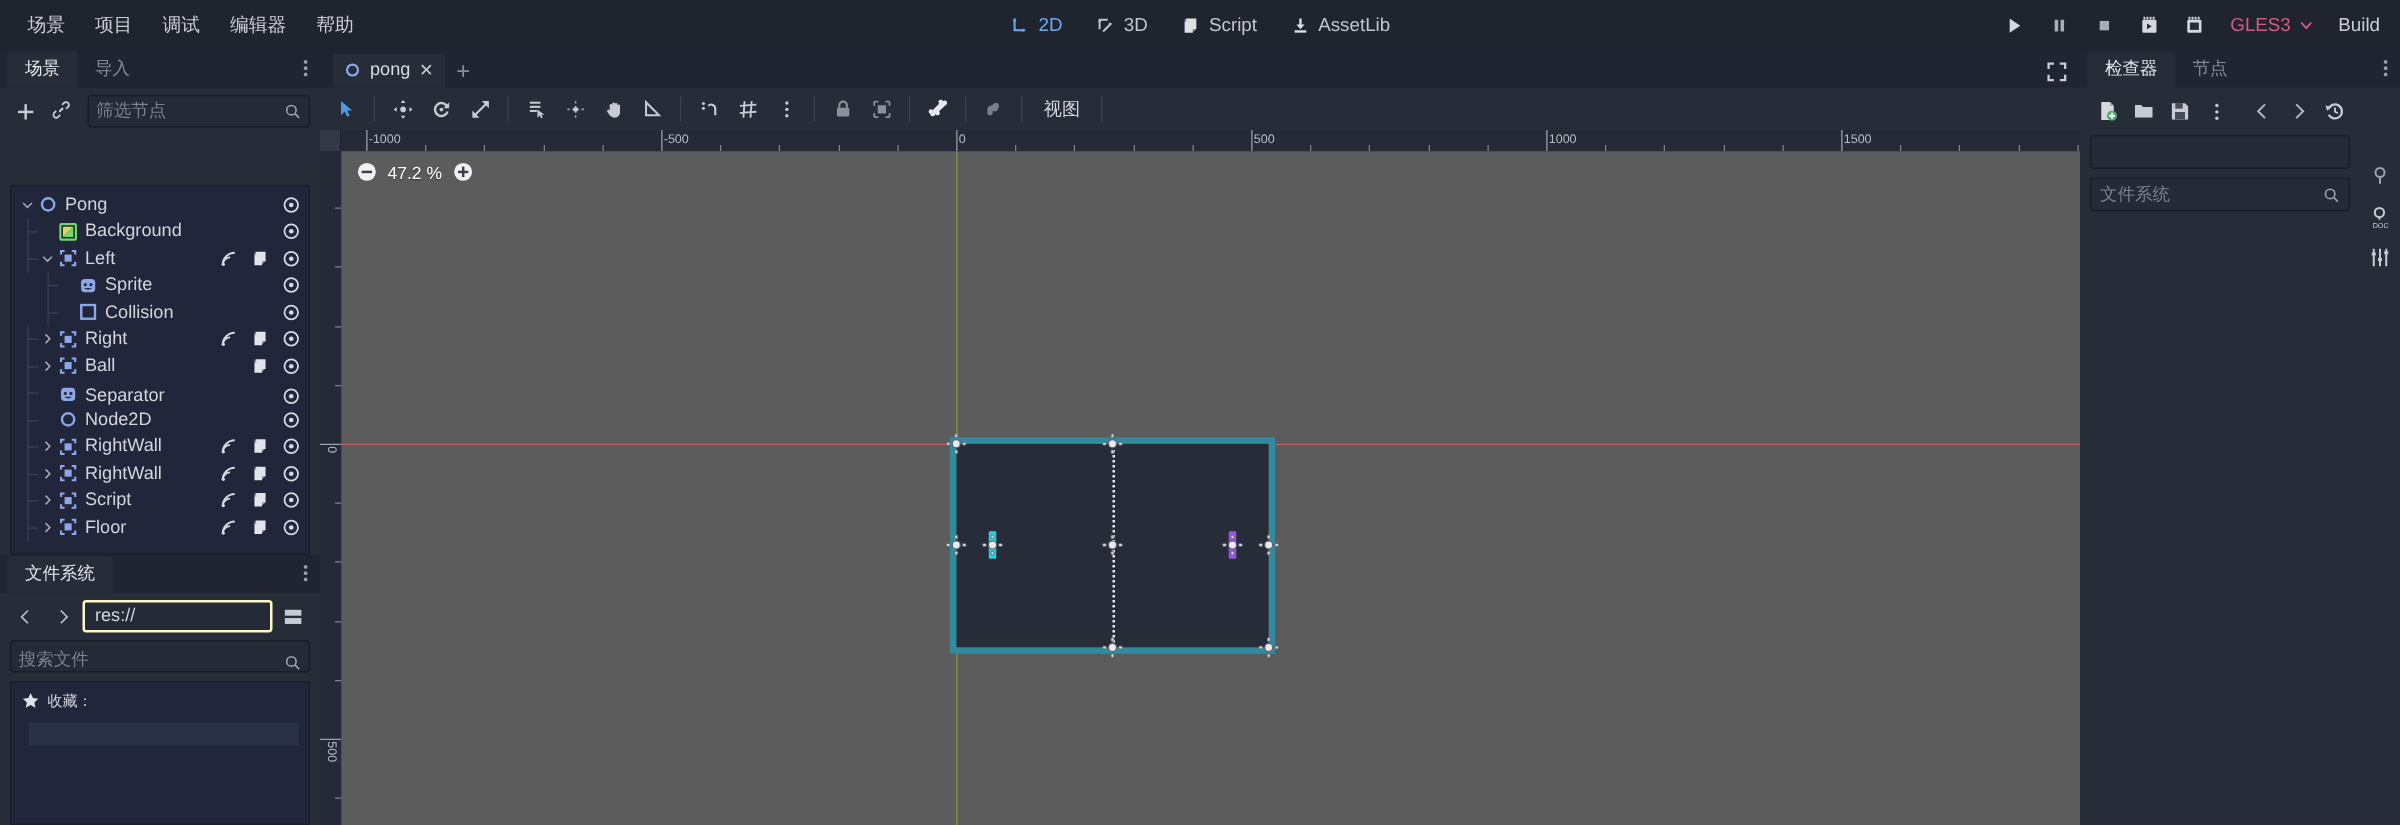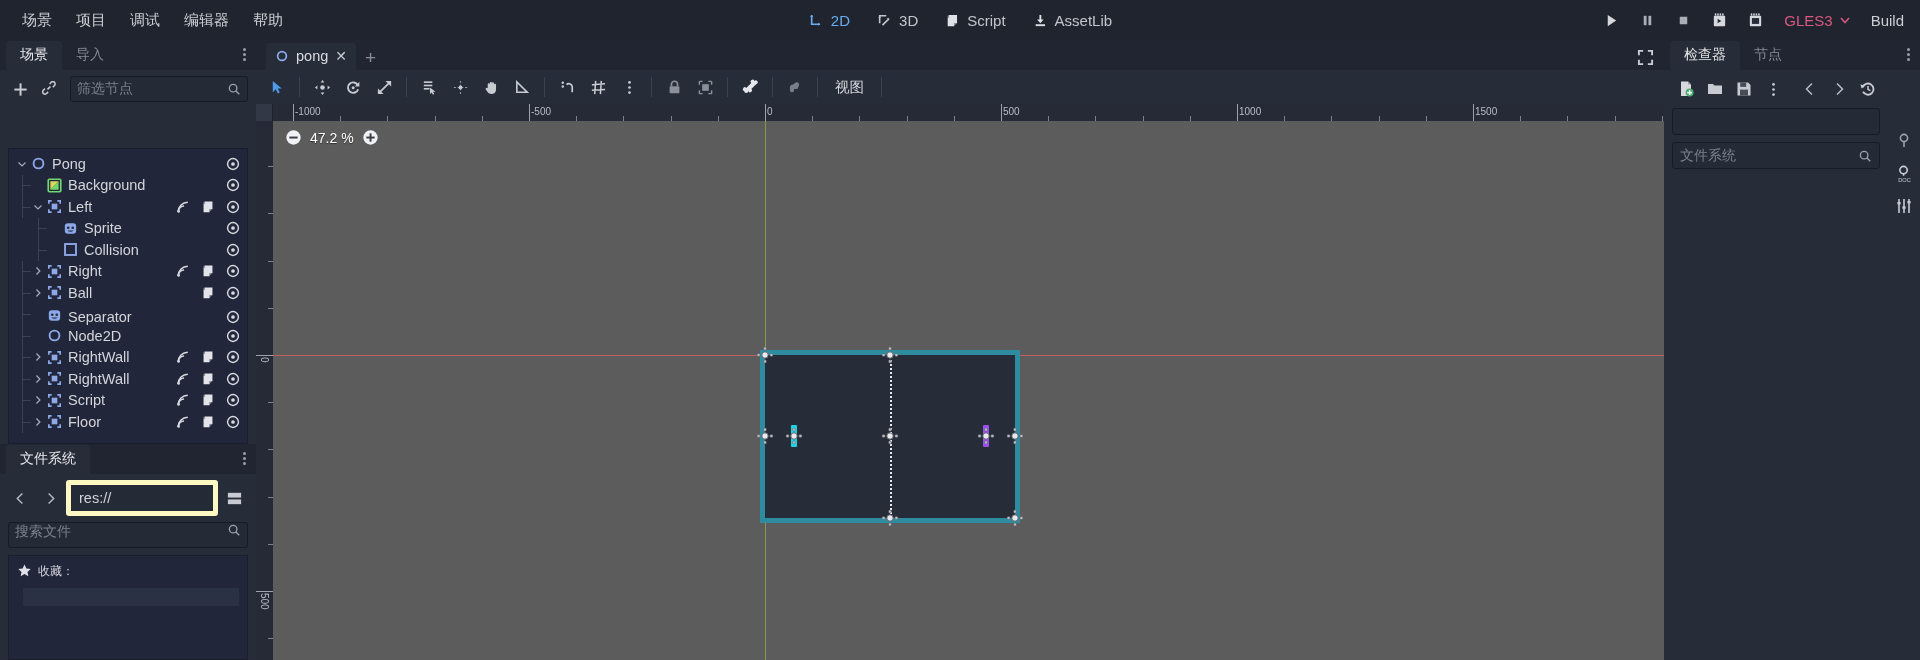--- a/index.html
+++ b/index.html
@@ -116,27 +116,27 @@
   .tw-icon { width: 19px; height: 19px; flex: none; display: flex; align-items: center; justify-content: center; margin-right: 4px; }
   .tw-label { color: #d3d5da; white-space: nowrap; flex: 1; }
   .tw-right { display: flex; align-items: center; gap: 9px; margin-left: auto; flex: none; }
   .guide { position: absolute; background: #3b4254; }
 
   
   .fs-dock { height: 216px; min-height: 216px; display: flex; flex-direction: column; background: #202531; }
   .fs-body { background: #272c39; flex: 1; display: flex; flex-direction: column; padding: 0 0 0 0; min-height: 0; }
   .fs-path-row { display: flex; align-items: center; gap: 2px; padding: 6px 8px 3px 6px; }
   .fs-path {
-    flex: 1; height: 36px; background: #21263150; border: 5px solid #fef9c3; border-radius: 3px;
+    flex: 1; height: 26px; background: #21263150; border: 2px solid #fef9c3; border-radius: 3px;
     display: flex; align-items: center; padding: 0 8px; color: #d3d5da; font-size: 14.5px;
   }
   .fs-search {
     margin: 3px 8px 0 8px; height: 26px; background: #21263150;
     border: 1px solid #171b24; border-radius: 3px;
-    display: flex; align-items: flex-start; padding: 0 6px; gap: 4px;
+    display: flex; align-items: flex-end; padding: 0 6px; gap: 4px;
   }
   .fs-search .ph { flex: 1; color: #7c818c; font-size: 14px; }
   .fav-box {
     margin: 7px 8px 0 8px; background: #21263a; border: 1px solid #1a1e28;
     flex: 1; min-height: 0; padding: 5px 0 0 0;
   }
   .fav-head { display: flex; gap: 6px; padding: 2px 8px; font-size: 12px; color: #d3d5da; }
   .fav-item { margin: 6px 8px 0 14px; height: 18px; background: #2b3144; }
 
   

